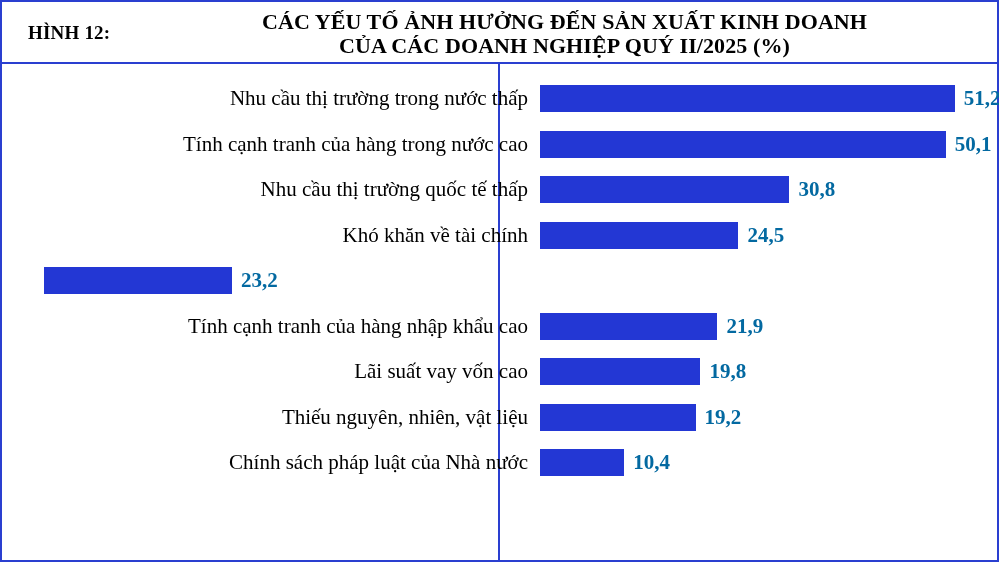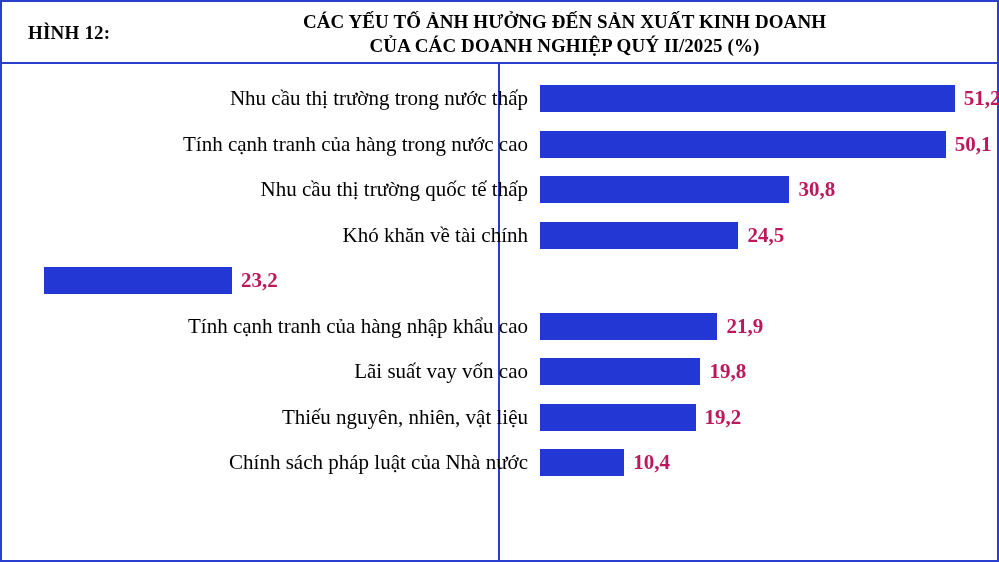--- a/index.html
+++ b/index.html
@@ -41,21 +41,21 @@
   .title-block {
     position: absolute;
     left: 150px;
     right: 20px;
     top: 8px;
     text-align: center;
   }
   .title-line {
     font-family: "Liberation Serif", serif;
     font-weight: bold;
-    font-size: 19px;
+    font-size: 22px;
     line-height: 24px;
     color: #000000;
     letter-spacing: 0.1px;
     white-space: nowrap;
   }
   .chart-area {
     position: relative;
     width: 100%;
     height: 496px;
     padding-top: 12px;
@@ -91,21 +91,21 @@
   }
   .bar {
     height: 27px;
     background: #2337d4;
     display: block;
   }
   .bar-value {
     font-family: "Liberation Serif", serif;
     font-weight: bold;
     font-size: 21px;
-    color: #be185d;
+    color: #0369a1;
     margin-left: 9px;
     white-space: nowrap;
   }
   .axis-line {
     position: absolute;
     left: 496px;
     top: 0;
     width: 2px;
     height: 100%;
     background: #2a3fd0;

